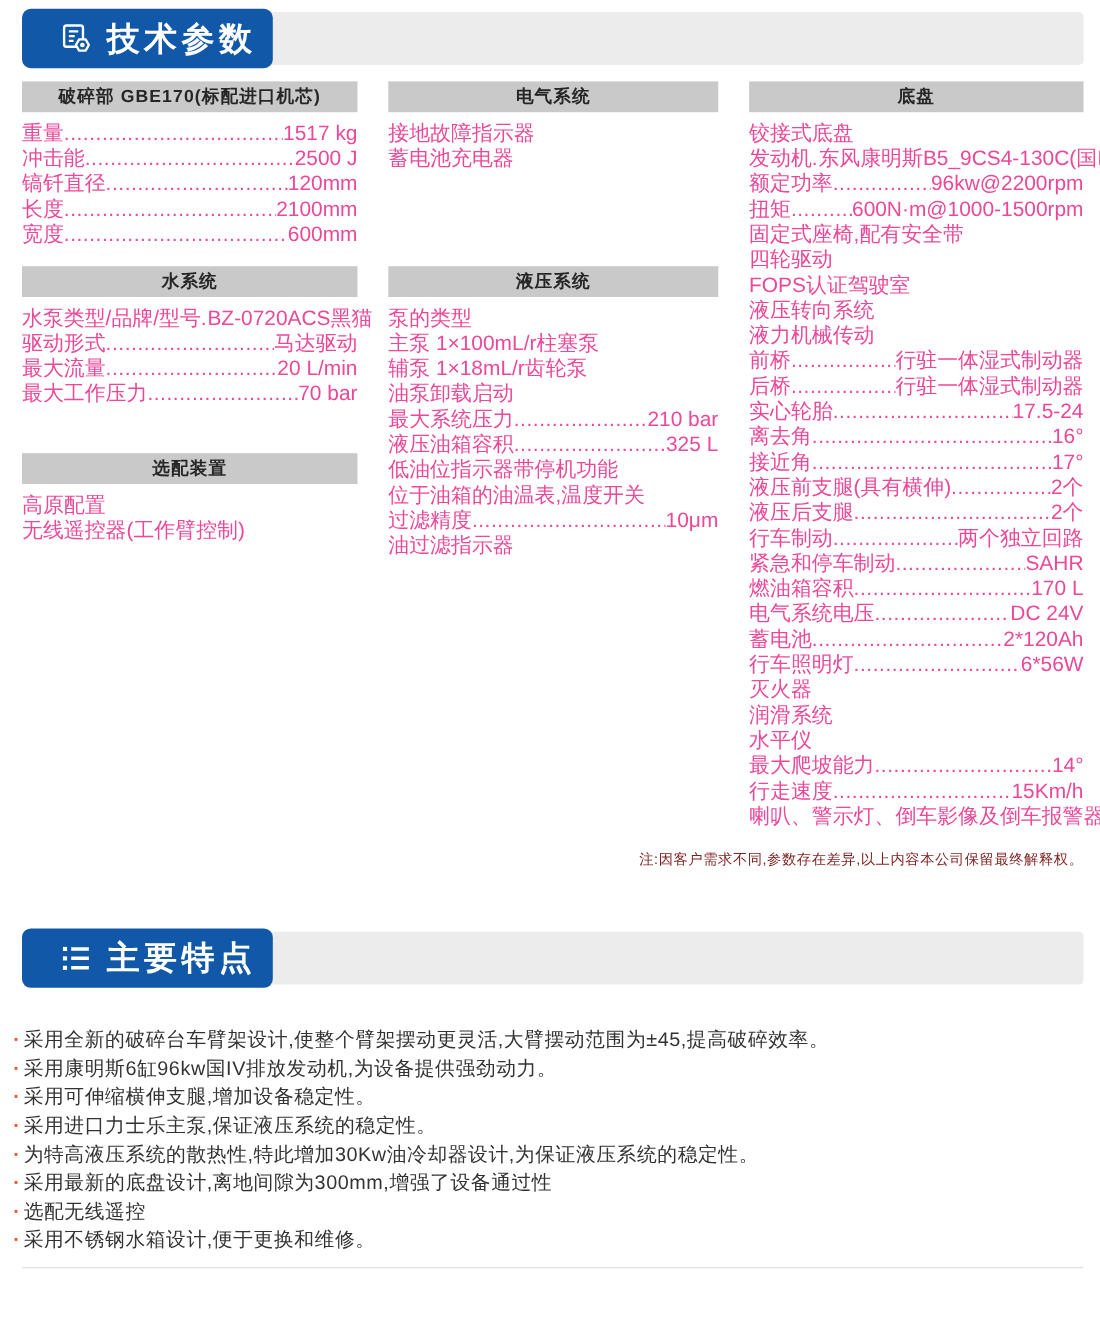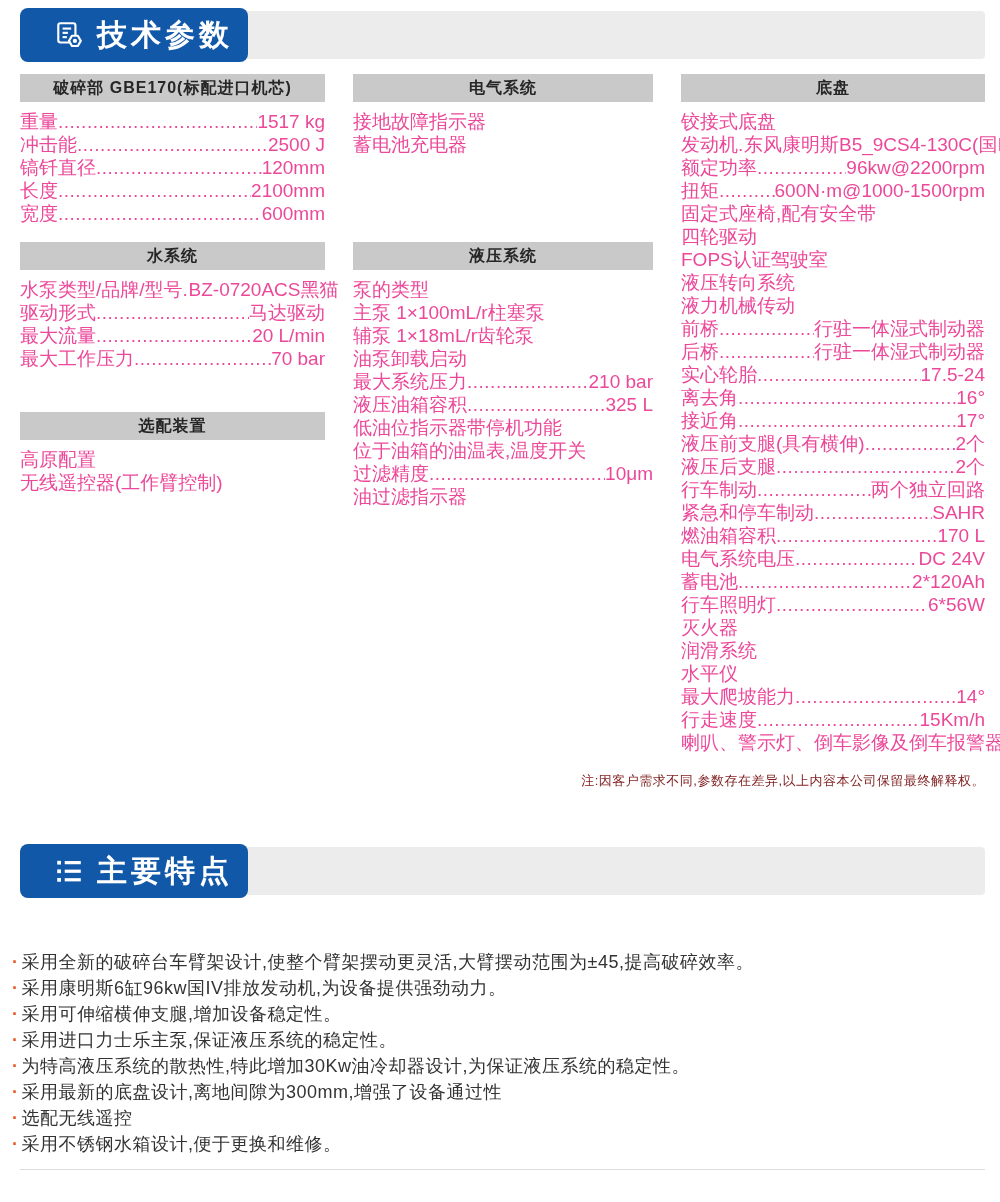--- a/index.html
+++ b/index.html
@@ -41,21 +41,21 @@
     content:"......................................................................................................................................";
     letter-spacing:0.5px;
   }
   .row .val{flex:0 0 auto;}
 
   
   .note{margin-top:18px;text-align:right;font-size:13px;color:#7f1d1d;letter-spacing:0.5px;}
 
   
   .banner-features{margin-top:54px;}
-  .features{list-style:none;margin:51px 0 0 -8px;padding:0;}
+  .features{list-style:none;margin:34px 0 0 -8px;padding:0;}
   .feature-item{font-size:18px;line-height:26px;color:#333;letter-spacing:0.5px;}
   .feature-item::before{content:"·";color:#e8582a;font-weight:700;margin-right:3px;}
 
   .bottom-rule{border-top:1px solid #dcdcdc;margin-top:12px;height:0;}
 </style>
 </head>
 <body>
 
 <div class="page">
 

